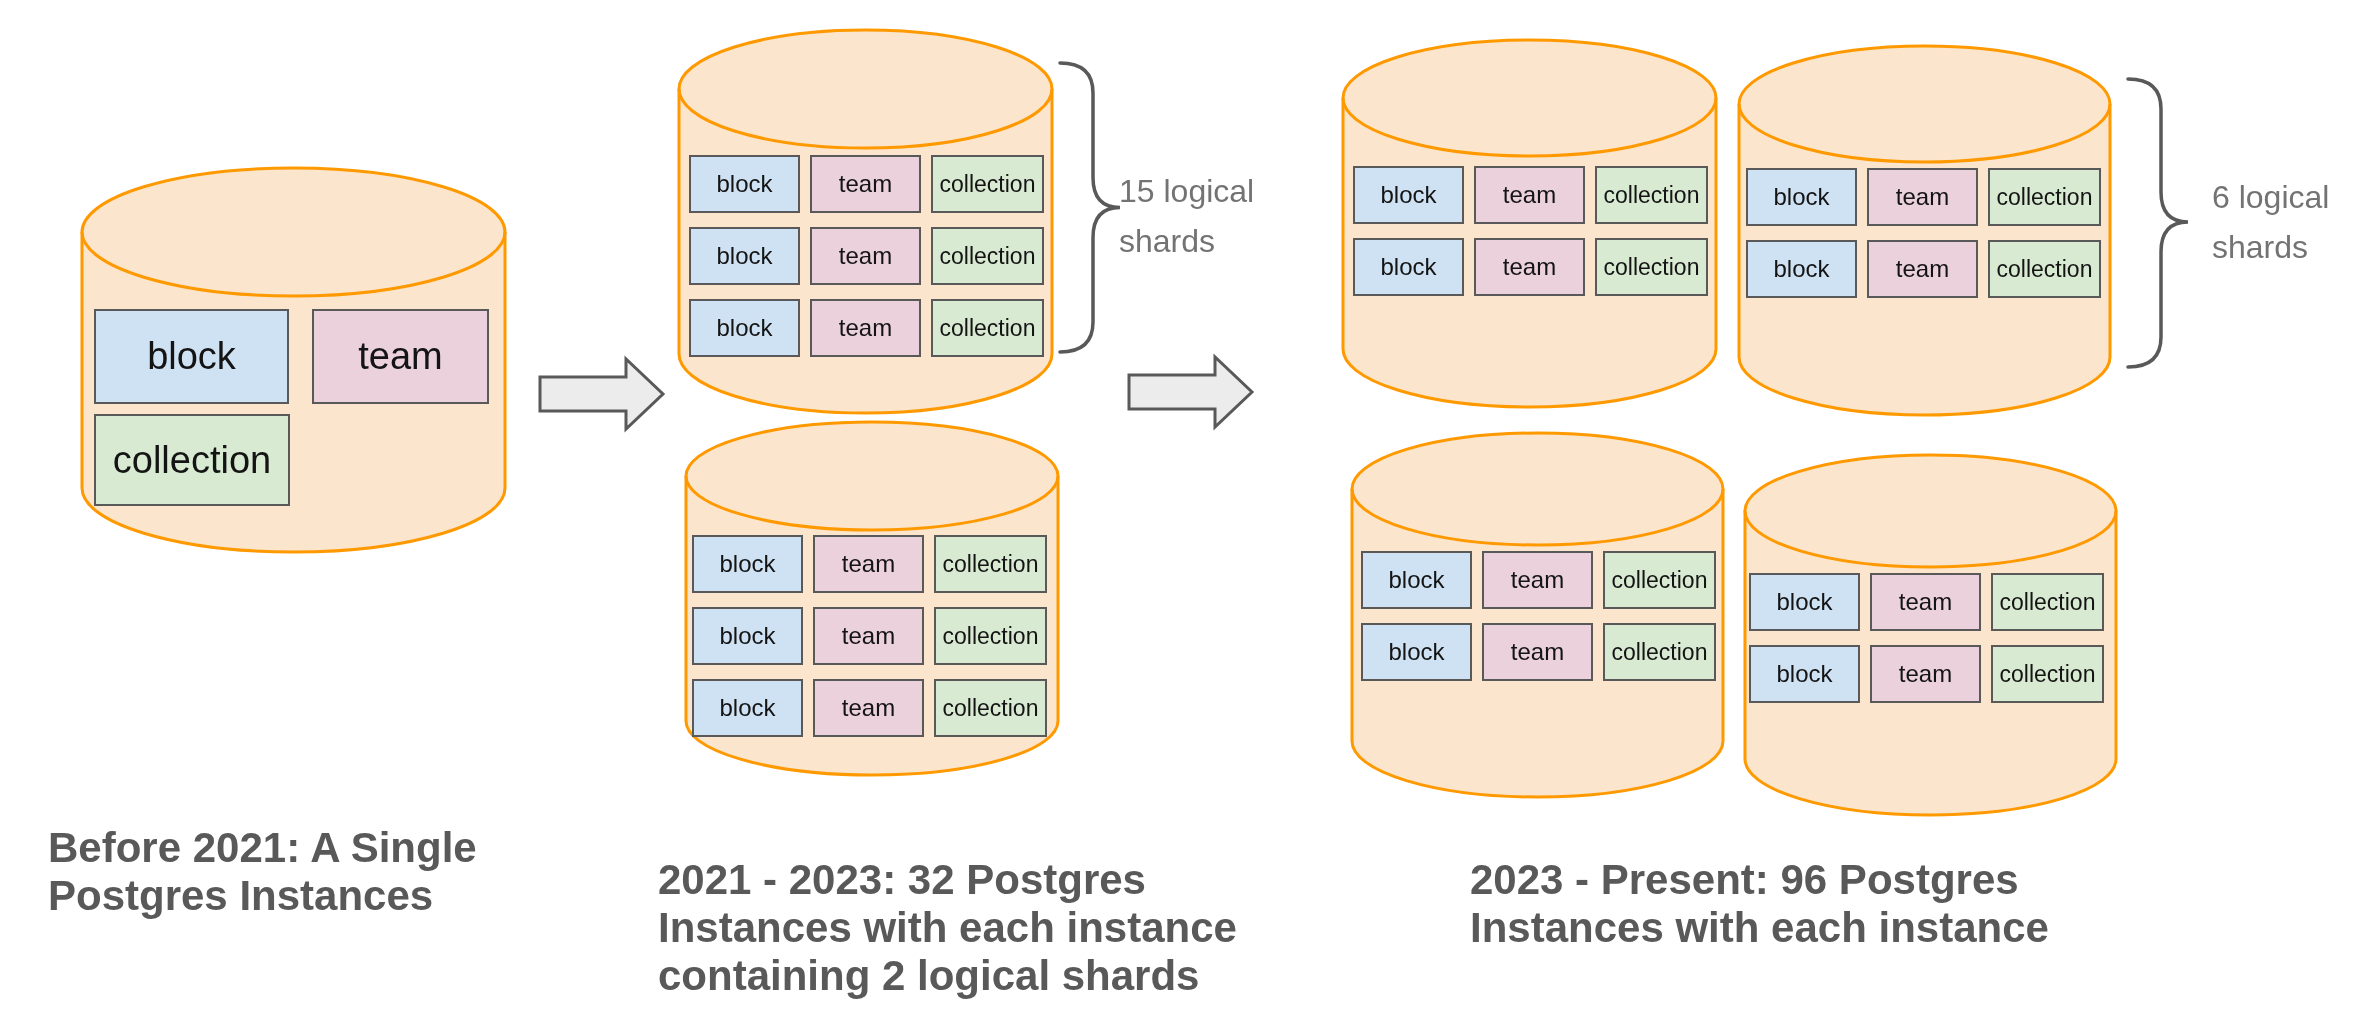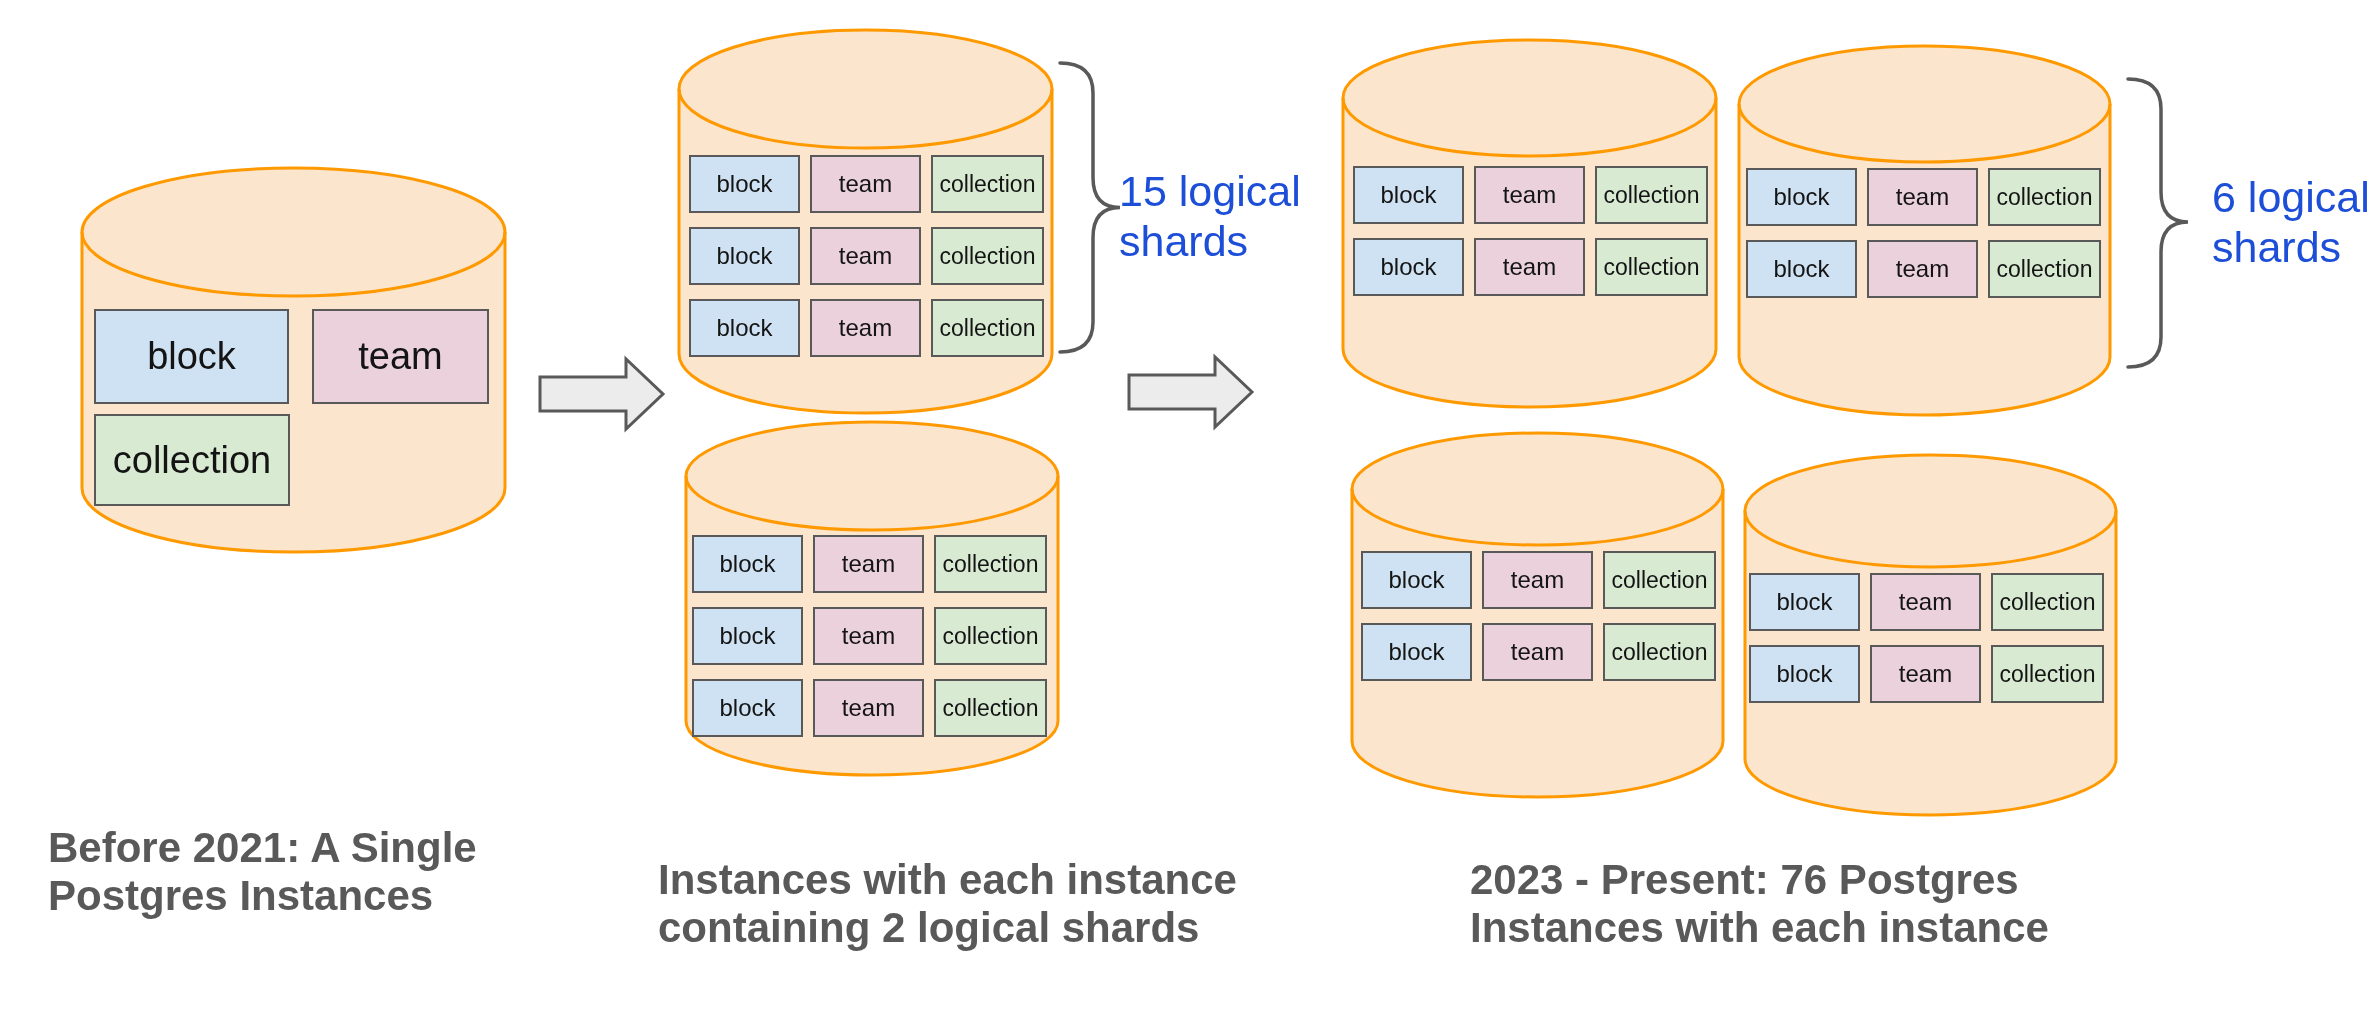--- a/index.html
+++ b/index.html
@@ -26,21 +26,21 @@
     font-size:38px;color:#141414;white-space:nowrap;
   }
   .lbox.b{background:#CFE2F3;}
   .lbox.t{background:#EAD1DC;}
   .lbox.c{background:#D9EAD3;}
   svg.arrow{position:absolute;overflow:visible;}
   svg.arrow polygon{fill:#ECECEC;stroke:#595959;stroke-width:3;stroke-linejoin:miter;}
   svg.brace{position:absolute;overflow:visible;}
   svg.brace path{fill:none;stroke:#595959;stroke-width:3.5;stroke-linecap:round;}
   .shard-note{
-    position:absolute;color:#1d4ed8;font-size:43px;line-height:50px;white-space:nowrap;
+    position:absolute;color:#737373;font-size:32px;line-height:50px;white-space:nowrap;
   }
   .caption{
     position:absolute;color:#595959;font-weight:bold;font-size:42px;line-height:48px;white-space:nowrap;
   }
 </style>
 </head>
 <body>
 
 <div class="canvas">
 
@@ -186,21 +186,22 @@
   <div class="shard-note" style="left:2212px;top:172px">
     <div>6 logical</div>
     <div>shards</div>
   </div>
 
   <div class="caption" style="left:48px;top:824px">
     <div>Before 2021: A Single</div>
     <div>Postgres Instances</div>
   </div>
   <div class="caption" style="left:658px;top:856px">
+    <div>2021 - 2023: 32 Postgres</div>
     <div>Instances with each instance</div>
     <div>containing 2 logical shards</div>
   </div>
   <div class="caption" style="left:1470px;top:856px">
-    <div>2023 - Present: 76 Postgres</div>
+    <div>2023 - Present: 96 Postgres</div>
     <div>Instances with each instance</div>
   </div>
 
 </div>
 
 </body></html>

